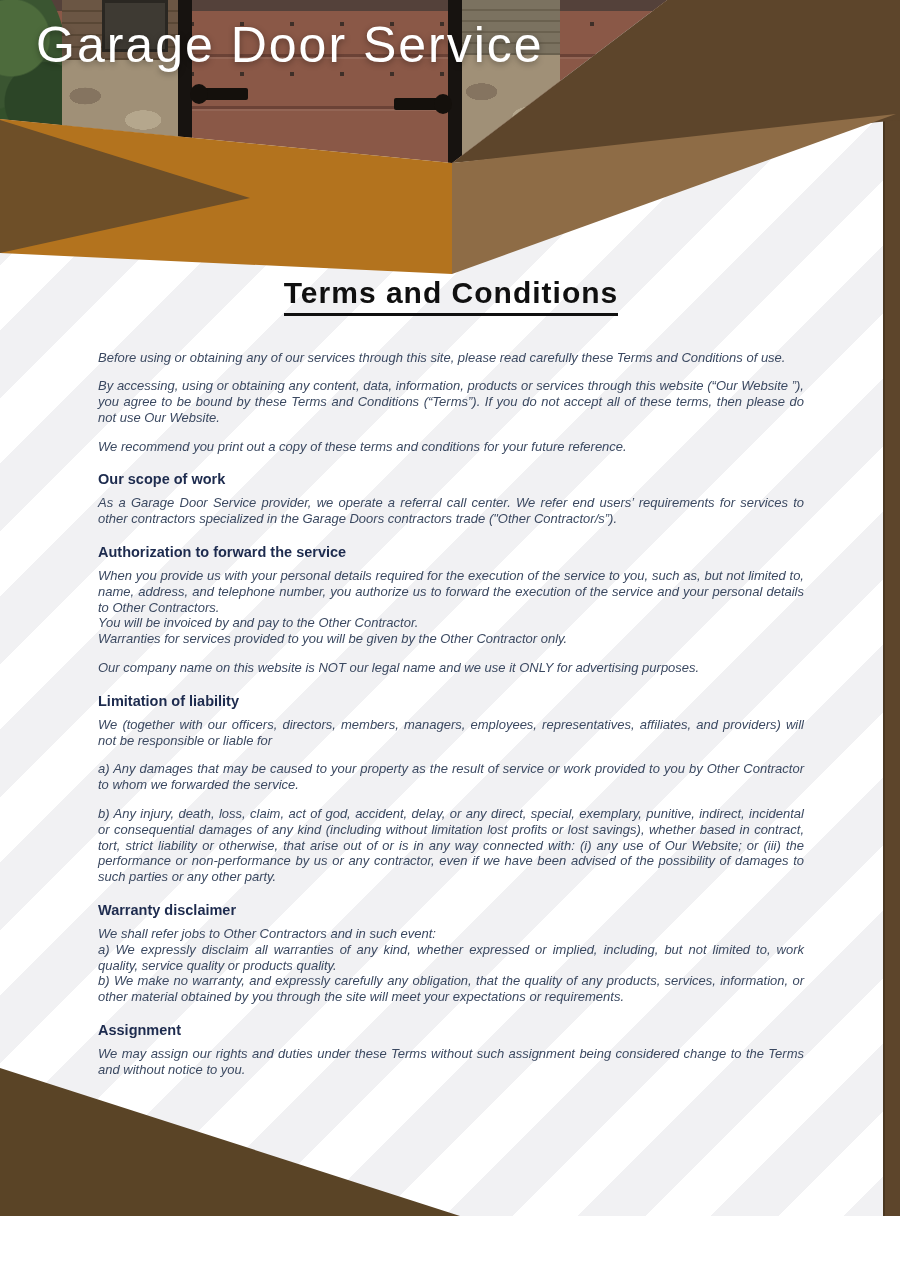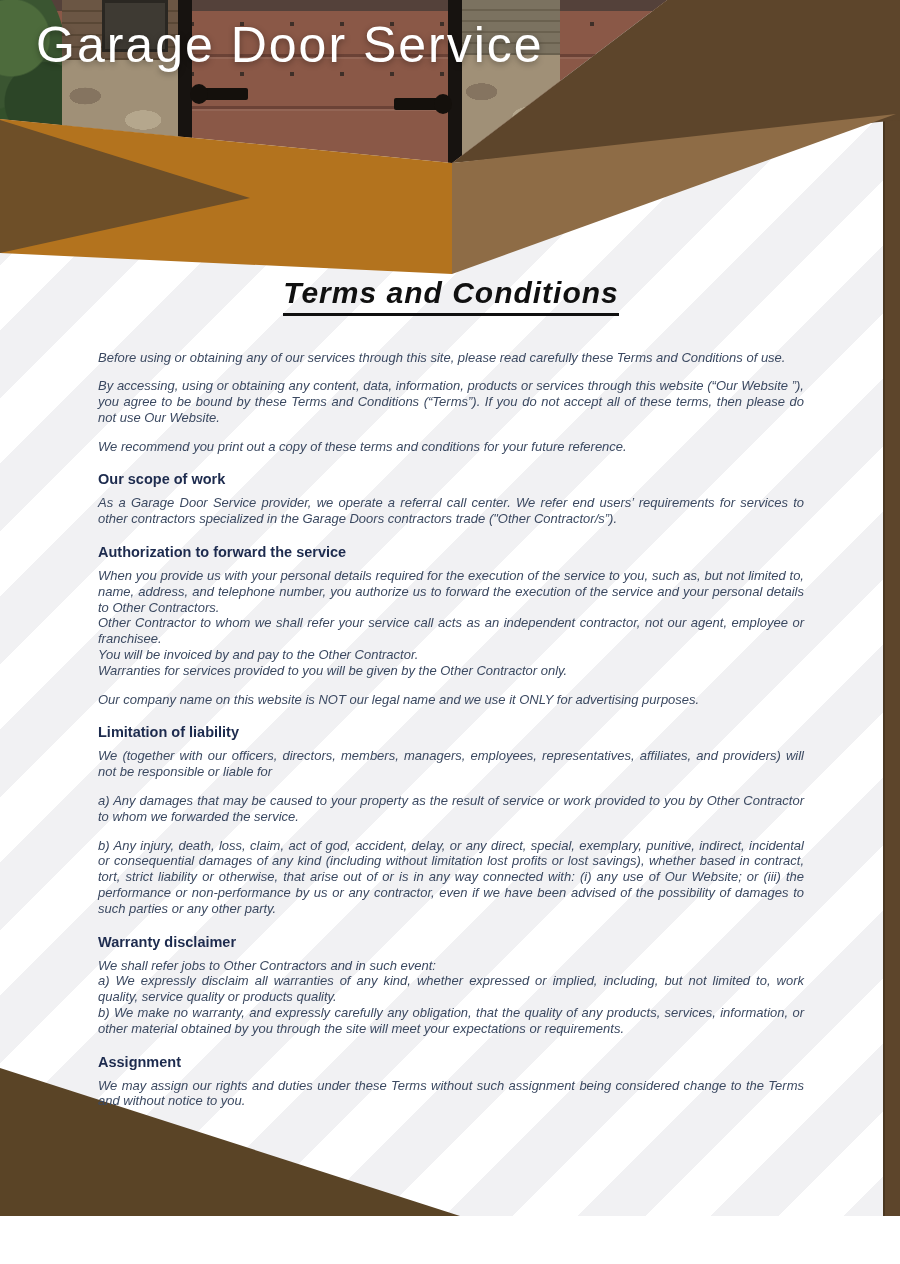--- a/index.html
+++ b/index.html
@@ -53,21 +53,21 @@
   .tri-tan{background:var(--tan);clip-path:polygon(452px 163px,896px 114px,452px 274px);}
   .quad-gold{background:var(--accent_gold);clip-path:polygon(0px 119px,452px 163px,452px 274px,0px 253px);}
   .tri-dark-left{background:var(--wedge_brown);clip-path:polygon(0px 120px,250px 198px,0px 253px);}
   
   .right-strip{position:absolute;top:112px;right:0;bottom:0;width:15px;background:var(--dark_brown);
     border-left:2px solid #4a3721;z-index:2;}
   .footer-tri{position:absolute;left:0;bottom:0;width:460px;height:148px;background:var(--footer_brown);
     clip-path:polygon(0px 0px,460px 148px,0px 148px);z-index:2;}
   
   .content{position:absolute;left:98px;top:276px;width:706px;z-index:4;}
-  .doc-title-wrap{text-align:center;margin:0 0 34px 0;font-style:italic;}
+  .doc-title-wrap{text-align:center;margin:0 0 34px 0;}
   .doc-title{display:inline-block;margin:0;font-size:30px;line-height:1.15;font-weight:700;
     letter-spacing:1px;color:var(--doc_title_black);border-bottom:3px solid var(--doc_title_black);padding-bottom:2px;}
   .para{margin:0;font-size:13px;line-height:15.8px;color:var(--body_text);text-align:justify;font-style:italic;}
   .para.gap{margin-top:13px;}
   .section h3{margin:17px 0 7px 0;font-size:14.5px;line-height:17px;color:var(--heading_navy);font-weight:700;}
 </style>
 </head>
 <body>
 
 <div class="page">
@@ -118,21 +118,20 @@
     <div id="sections-container">
         <section class="section">
           <h3>Our scope of work</h3>
           <p class="para">As a Garage Door Service provider, we operate a referral call center. We refer end users’ requirements for services to other contractors specialized in the Garage Doors contractors trade ("Other Contractor/s”).</p>
         </section>
         <section class="section">
           <h3>Authorization to forward the service</h3>
           <p class="para">When you provide us with your personal details required for the execution of the service to you, such as, but not limited to, name, address, and telephone number, you authorize us to forward the execution of the service and your personal details to Other Contractors.</p>
         </section>
         <section class="section">
-          <p class="para">Other Contractor to whom we shall refer your service call acts as an independent contractor, not our agent, employee or franchisee.</p>
           <p class="para">You will be invoiced by and pay to the Other Contractor.</p>
           <p class="para">Warranties for services provided to you will be given by the Other Contractor only.</p>
           <p class="para gap">Our company name on this website is NOT our legal name and we use it ONLY for advertising purposes.</p>
         </section>
         <section class="section">
           <h3>Limitation of liability</h3>
           <p class="para">We (together with our officers, directors, members, managers, employees, representatives, affiliates, and providers) will not be responsible or liable for</p>
           <p class="para gap">a) Any damages that may be caused to your property as the result of service or work provided to you by Other Contractor to whom we forwarded the service.</p>
           <p class="para gap">b) Any injury, death, loss, claim, act of god, accident, delay, or any direct, special, exemplary, punitive, indirect, incidental or consequential damages of any kind (including without limitation lost profits or lost savings), whether based in contract, tort, strict liability or otherwise, that arise out of or is in any way connected with: (i) any use of Our Website; or (iii) the performance or non-performance by us or any contractor, even if we have been advised of the possibility of damages to such parties or any other party.</p>
         </section>

